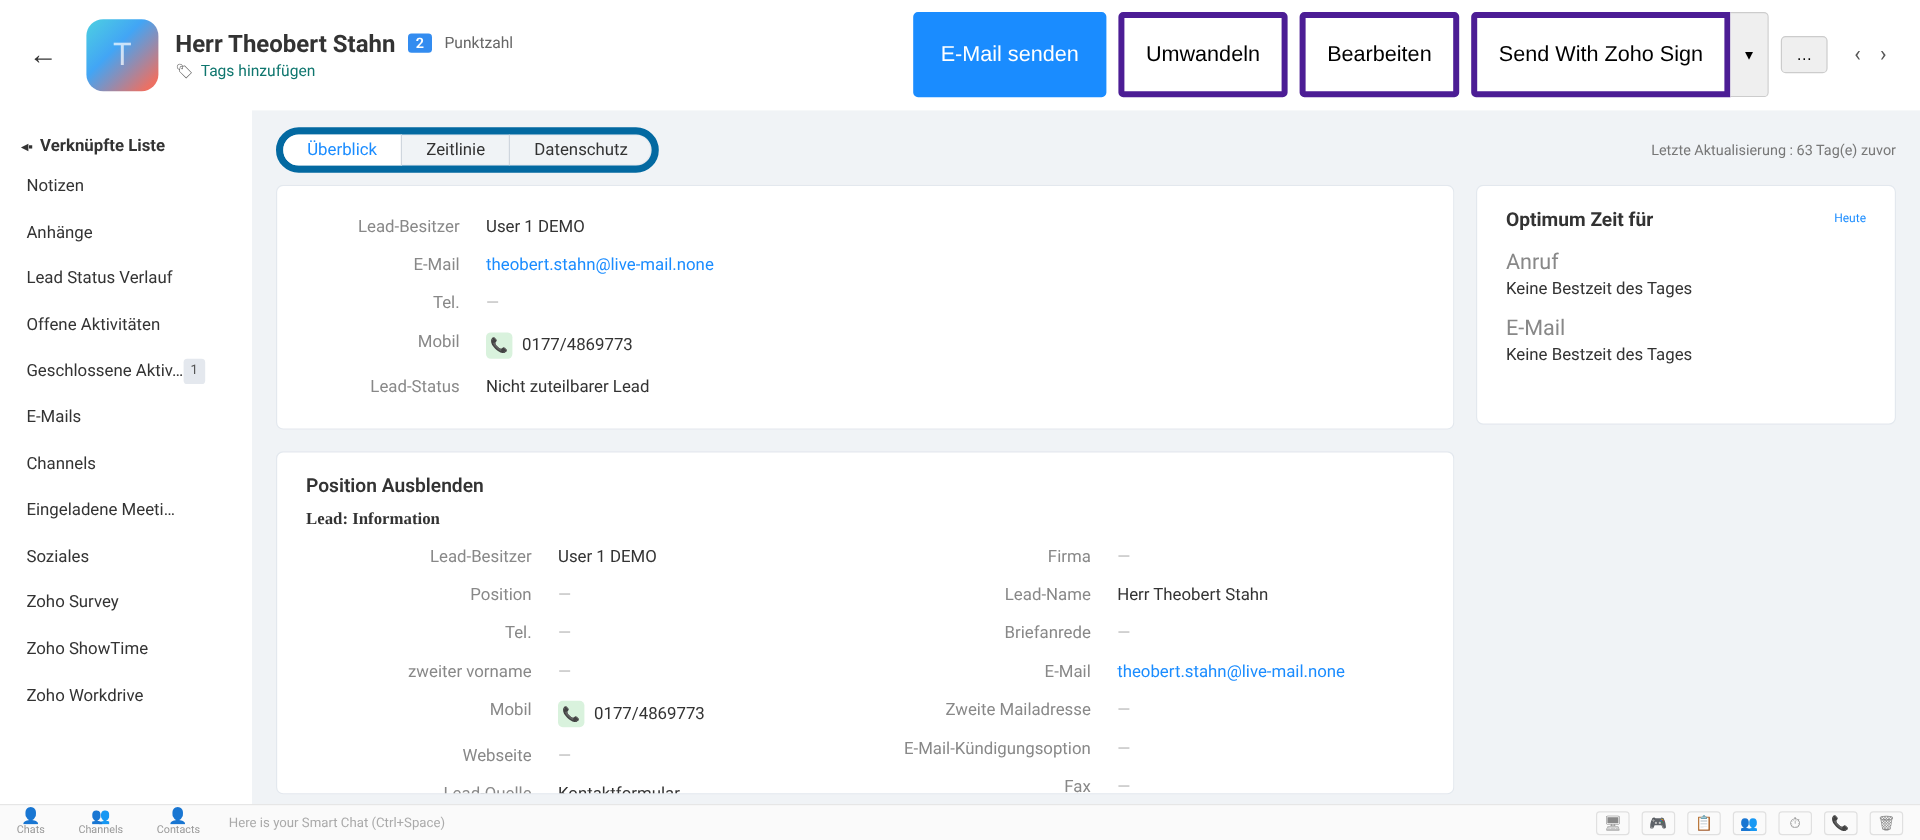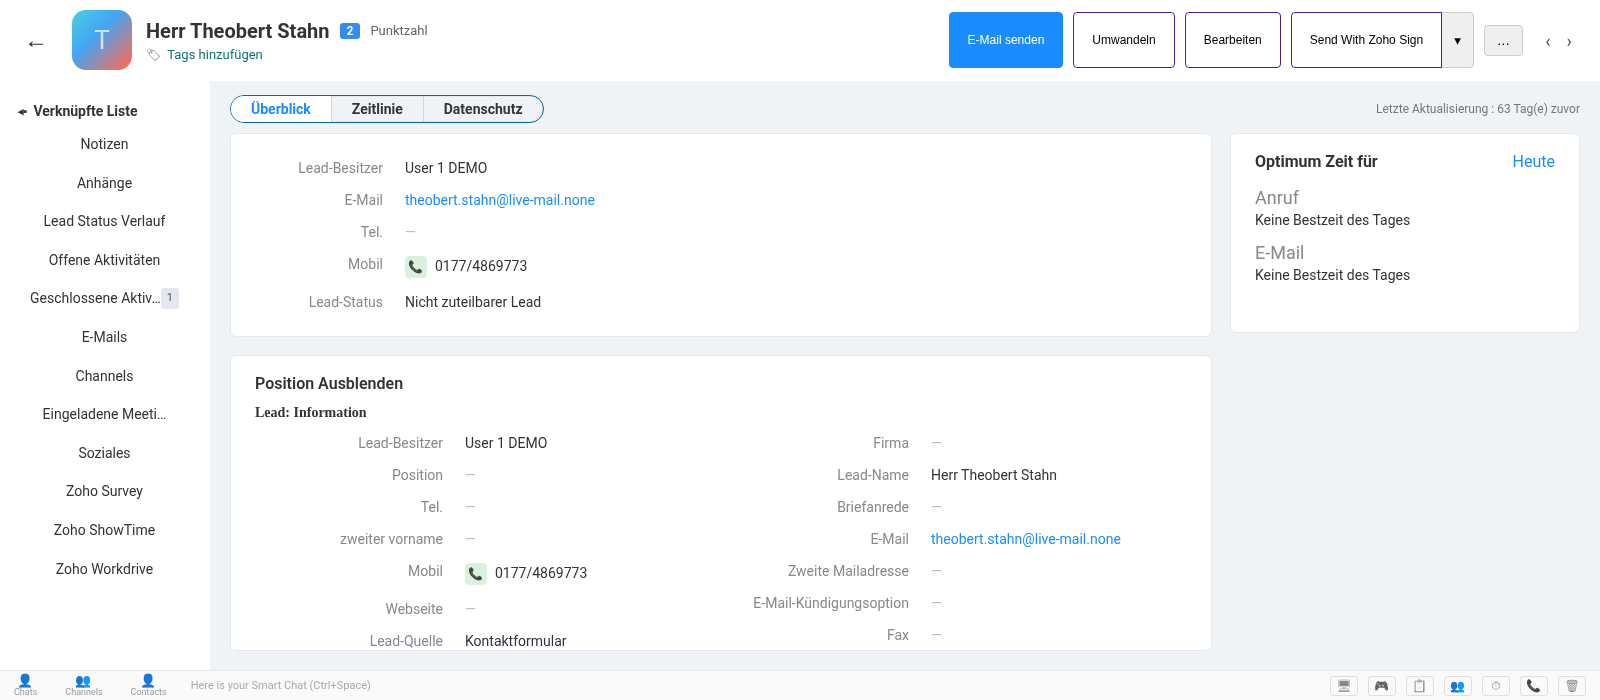--- a/index.html
+++ b/index.html
@@ -9,34 +9,34 @@
   .avatar { width: 60px; height: 60px; border-radius: 14px; background: linear-gradient(135deg, #4dd0e1 0%, #42a5f5 40%, #ec7063 90%); display: flex; align-items: center; justify-content: center; color: rgba(255,255,255,0.7); font-size: 26px; margin-right: 14px; }
   .title-block { display: flex; flex-direction: column; justify-content: center; gap: 4px; }
   .title-row { display: flex; align-items: center; gap: 10px; }
   .title-row h1 { font-size: 20px; font-weight: 700; color: #333; }
   .score-badge { background: #338cf0; color: #fff; font-size: 12px; font-weight: 600; padding: 1px 7px; border-radius: 3px; }
   .score-label { font-size: 13px; color: #666; }
   .tags-row { display: flex; align-items: center; gap: 6px; font-size: 13px; color: #0f766e; cursor: pointer; }
   .tag-icon::before { content: "🏷"; font-size: 12px; filter: grayscale(1); }
   .header-spacer { flex: 1; }
   .header-actions { display: flex; align-items: center; gap: 10px; }
-  .btn { padding: 20px 18px; border-radius: 4px; font-size: 12px; border: 1px solid #4c1d95; background: #fff; cursor: pointer; white-space: nowrap; }
+  .btn { padding: 20px 18px; border-radius: 4px; font-size: 18px; border: 5px solid #4c1d95; background: #fff; cursor: pointer; white-space: nowrap; }
   .btn-primary { background: #1a8cff; border-color: #1a8cff; color: #fff; }
   .btn-icon { padding: 7px 12px; border: 1px solid #ccc; border-radius: 4px; }
   .nav-arrows { display: flex; gap: 8px; font-size: 18px; color: #555; margin-left: 8px; }
   .nav-arrows span { cursor: pointer; padding: 4px; }
   .body-row { display: flex; height: calc(100% - 110px); }
   .sidebar { width: 210px; padding: 16px 8px 16px 8px; border-right: 1px solid transparent; overflow: hidden; }
   .sidebar-head { display: flex; align-items: center; gap: 6px; padding: 6px 10px; font-weight: 700; color: #333; }
   .sidebar-head .coll { font-size: 11px; color: #333; }
-  .sidebar-item { padding: 6px 14px; font-size: 14px; color: #333; cursor: pointer; display: flex; align-items: center; justify-content: center; white-space: nowrap; overflow: hidden; text-overflow: ellipsis; line-height: 1.9; }
+  .sidebar-item { padding: 6px 14px; font-size: 14px; color: #333; cursor: pointer; display: flex; align-items: center; justify-content: flex-start; white-space: nowrap; overflow: hidden; text-overflow: ellipsis; line-height: 1.9; }
   .sb-badge { background: #e4e8ee; color: #555; font-size: 11px; padding: 0 6px; border-radius: 3px; min-width: 16px; text-align: center; }
   .main { flex: 1; background: #f0f3f6; overflow: hidden; display: flex; flex-direction: column; }
   .tabbar { display: flex; align-items: center; padding: 14px 20px 10px; gap: 0; }
-  .seg { border: 1px solid #0369a1; border-radius: 999px; display: flex; overflow: hidden; box-shadow: inset 0 0 0 1px #e3e8ee; font-weight: bold; }
+  .seg { border: 6px solid #0369a1; border-radius: 999px; display: flex; overflow: hidden; box-shadow: inset 0 0 0 1px #e3e8ee; }
   .seg-btn { padding: 5px 20px; font-size: 14px; color: #333; cursor: pointer; border-right: 1px solid #cfd6de; }
   .seg-btn:last-child { border-right: none; }
   .seg-btn.active { background: #fff; color: #1a8cff; }
   .last-upd { margin-left: auto; font-size: 12px; color: #777; }
   .panels { display: flex; gap: 18px; padding: 0 20px 20px; overflow: hidden; flex: 1; }
   .center-col { flex: 1; display: flex; flex-direction: column; gap: 18px; overflow: hidden; }
   .card { background: #fff; border: 1px solid #e3e8ee; border-radius: 6px; padding: 18px 24px; }
   .kv { display: flex; padding: 8px 0; font-size: 14px; }
   .kv .k { width: 150px; text-align: right; color: #888; padding-right: 22px; }
   .kv .v { color: #333; }
@@ -44,21 +44,21 @@
   .kv .v.dash { color: #bbb; }
   .phone-badge { display: inline-flex; align-items: center; justify-content: center; width: 22px; height: 22px; border-radius: 4px; background: #d9f2dd; margin-right: 8px; font-size: 12px; color: #2e9c4a; }
   .details-title { font-size: 16px; font-weight: 600; margin-bottom: 12px; cursor: pointer; }
   .sub-title { font-weight: 600; margin: 4px 0 6px; font-family: Liberation Serif, serif; }
   .two-col { display: flex; }
   .two-col .col { flex: 1; }
   .two-col .col .kv .k { width: 210px; }
   .right-col { width: 350px; }
   .right-title-row { display: flex; justify-content: space-between; align-items: center; margin-bottom: 16px; }
   .right-title { font-weight: 700; font-size: 16px; }
-  .today-link { color: #1a8cff; font-size: 16px; cursor: pointer; }
+  .today-link { color: #1a8cff; font-size: 10px; cursor: pointer; }
   .opt-label { color: #888; font-size: 18px; margin-top: 14px; }
   .opt-val { font-size: 14px; margin-top: 4px; }
   .footer { position: absolute; bottom: 0; left: 0; right: 0; height: 30px; background: #fafafa; border-top: 1px solid #e6e6e6; display: flex; align-items: center; padding: 0 14px; font-size: 11px; color: #aaa; }
   .footer-tabs { display: flex; gap: 28px; margin-right: 24px; }
   .footer-tab { display: flex; flex-direction: column; align-items: center; font-size: 9px; color: #999; line-height: 1; }
   .footer-tab .fi { font-size: 13px; color: #bbb; margin-bottom: 1px; }
   .footer-right { margin-left: auto; display: flex; gap: 10px; }
   .footer-right .ico { width: 28px; height: 20px; border: 1px solid #e0e0e0; border-radius: 3px; display: flex; align-items: center; justify-content: center; font-size: 12px; color: #888; }
 </style>
 </head>

